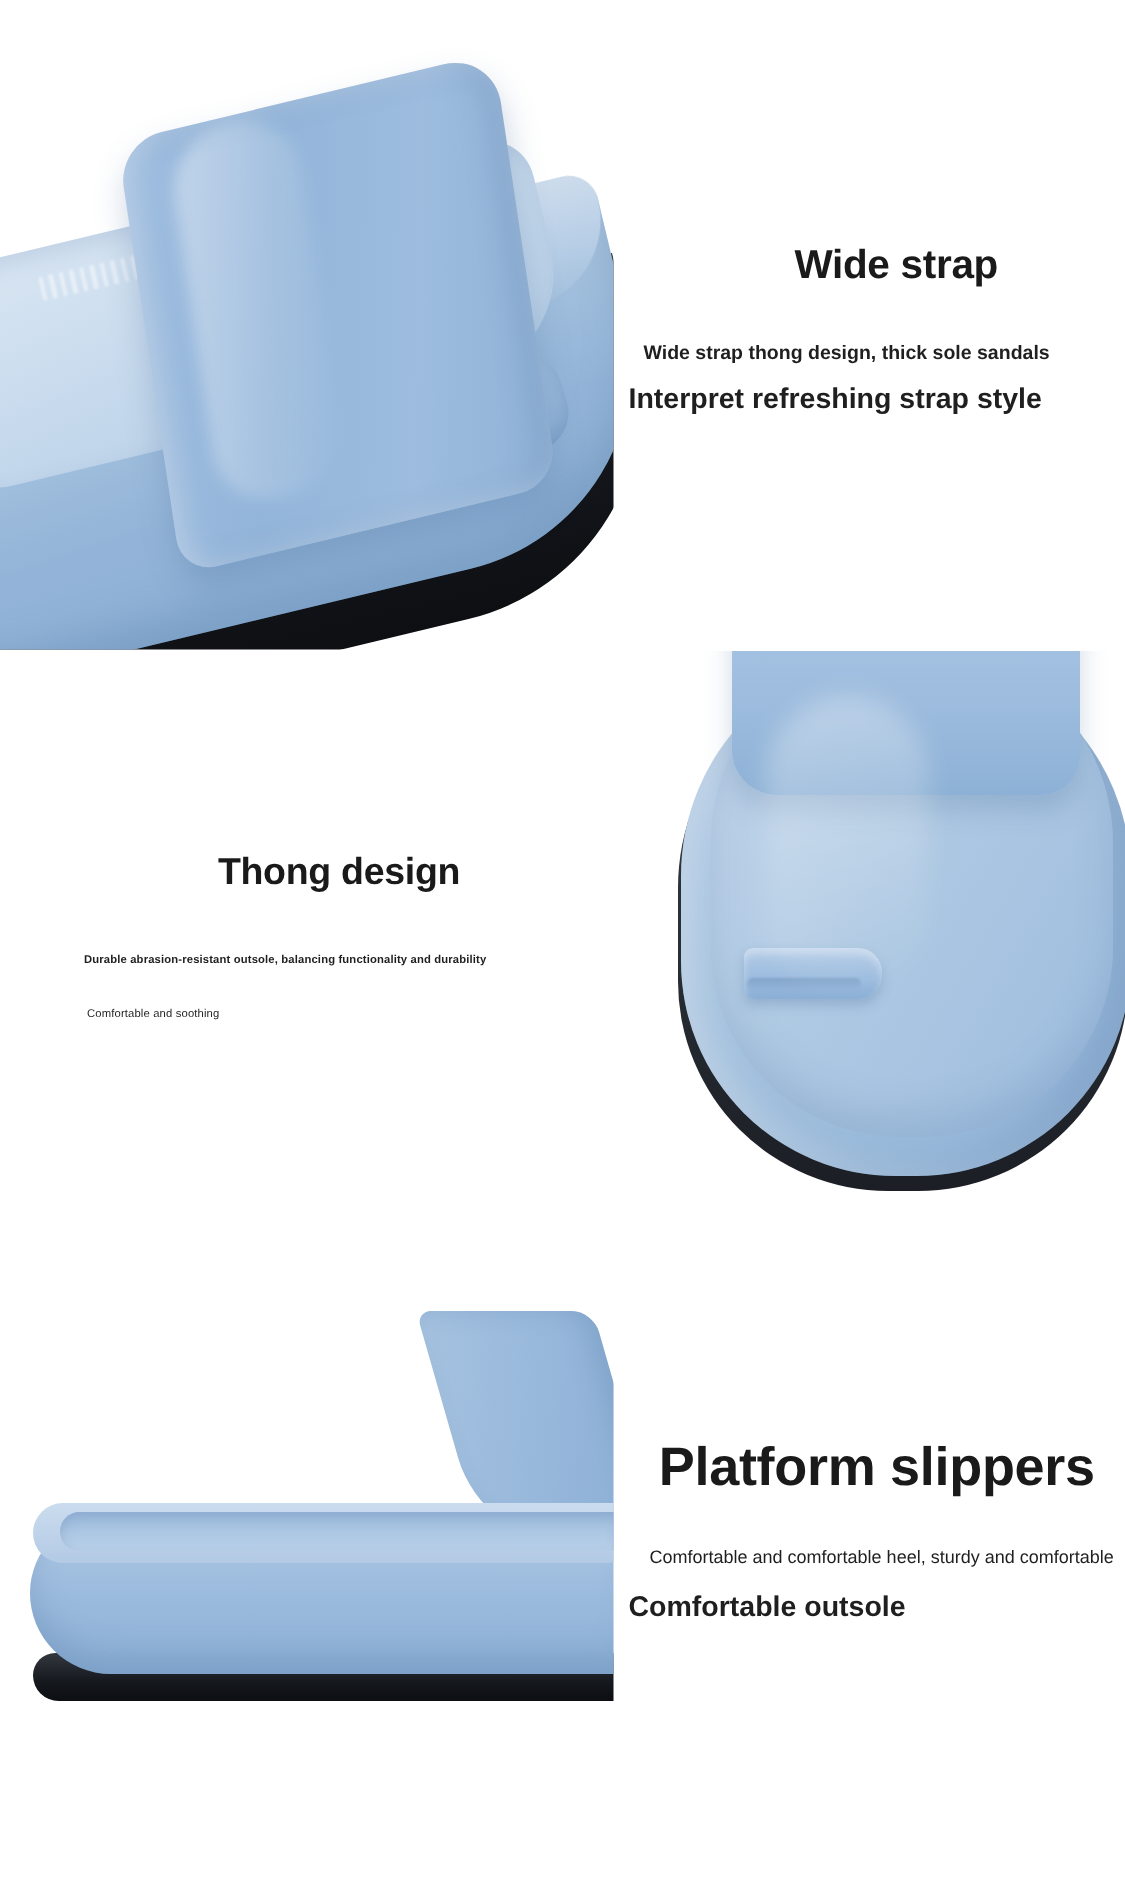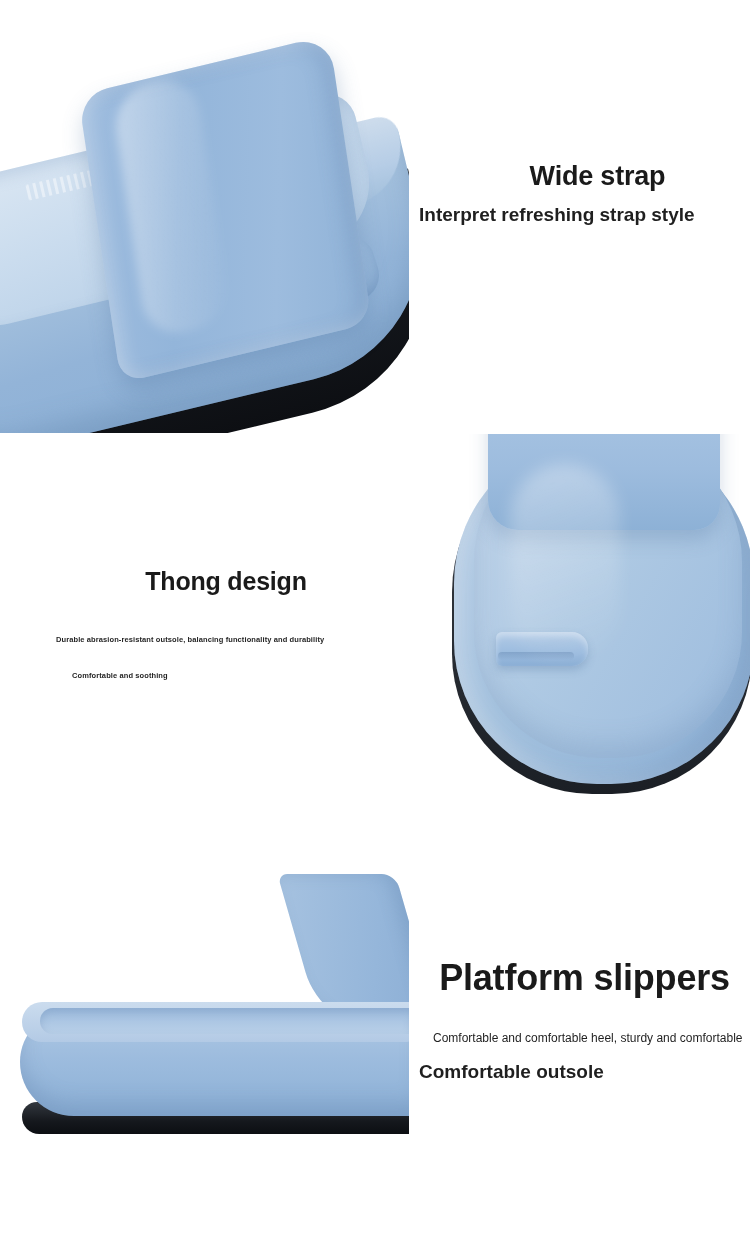--- a/index.html
+++ b/index.html
@@ -302,22 +302,22 @@
   }
 
   
   #text-thong-design { left: 56px; top: 566px; width: 340px; }
   #text-thong-design .heading { font-size: 25px; line-height: 30px; }
   #text-thong-design .sub1 {
     font-size: 7.5px; font-weight: bold; line-height: 11px; margin-top: 38px;
     letter-spacing: .1px;
   }
   #text-thong-design .sub2 {
-    font-size: 7.5px; font-weight: bold; line-height: 11px; margin-top: 25px;
-    margin-left: 16px; letter-spacing: .1px;
+    font-size: 7.5px; font-weight: normal; line-height: 11px; margin-top: 25px;
+    margin-left: 2px; letter-spacing: .1px;
   }
 
   
   #text-platform-slippers { left: 419px; top: 962px; width: 331px; }
   #text-platform-slippers .heading { font-size: 36px; line-height: 32px; }
   #text-platform-slippers .sub1 {
     font-size: 12px; line-height: 17px; margin-left: 14px; margin-top: 36px;
   }
   #text-platform-slippers .sub2 {
     font-size: 19px; font-weight: bold; line-height: 26px; margin-top: 12px;
@@ -336,20 +336,21 @@
       <div class="b1-footbed"></div>
       <div class="b1-brandmark"></div>
       <div class="b1-loop"></div>
       <div class="b1-strap"></div>
       <div class="b1-strap-hi"></div>
     </div>
   </div>
 
   <div class="text-block" id="text-wide-strap">
     <div class="heading">Wide strap</div>
+    <div class="subline sub1">Wide strap thong design, thick sole sandals</div>
     <div class="subline sub2">Interpret refreshing strap style</div>
   </div>
 
   <div class="text-block" id="text-thong-design">
     <div class="heading">Thong design</div>
     <div class="subline sub1">Durable abrasion-resistant outsole, balancing functionality and durability</div>
     <div class="subline sub2">Comfortable and soothing</div>
   </div>
 
   <div class="photo" id="photo-thong-design">

